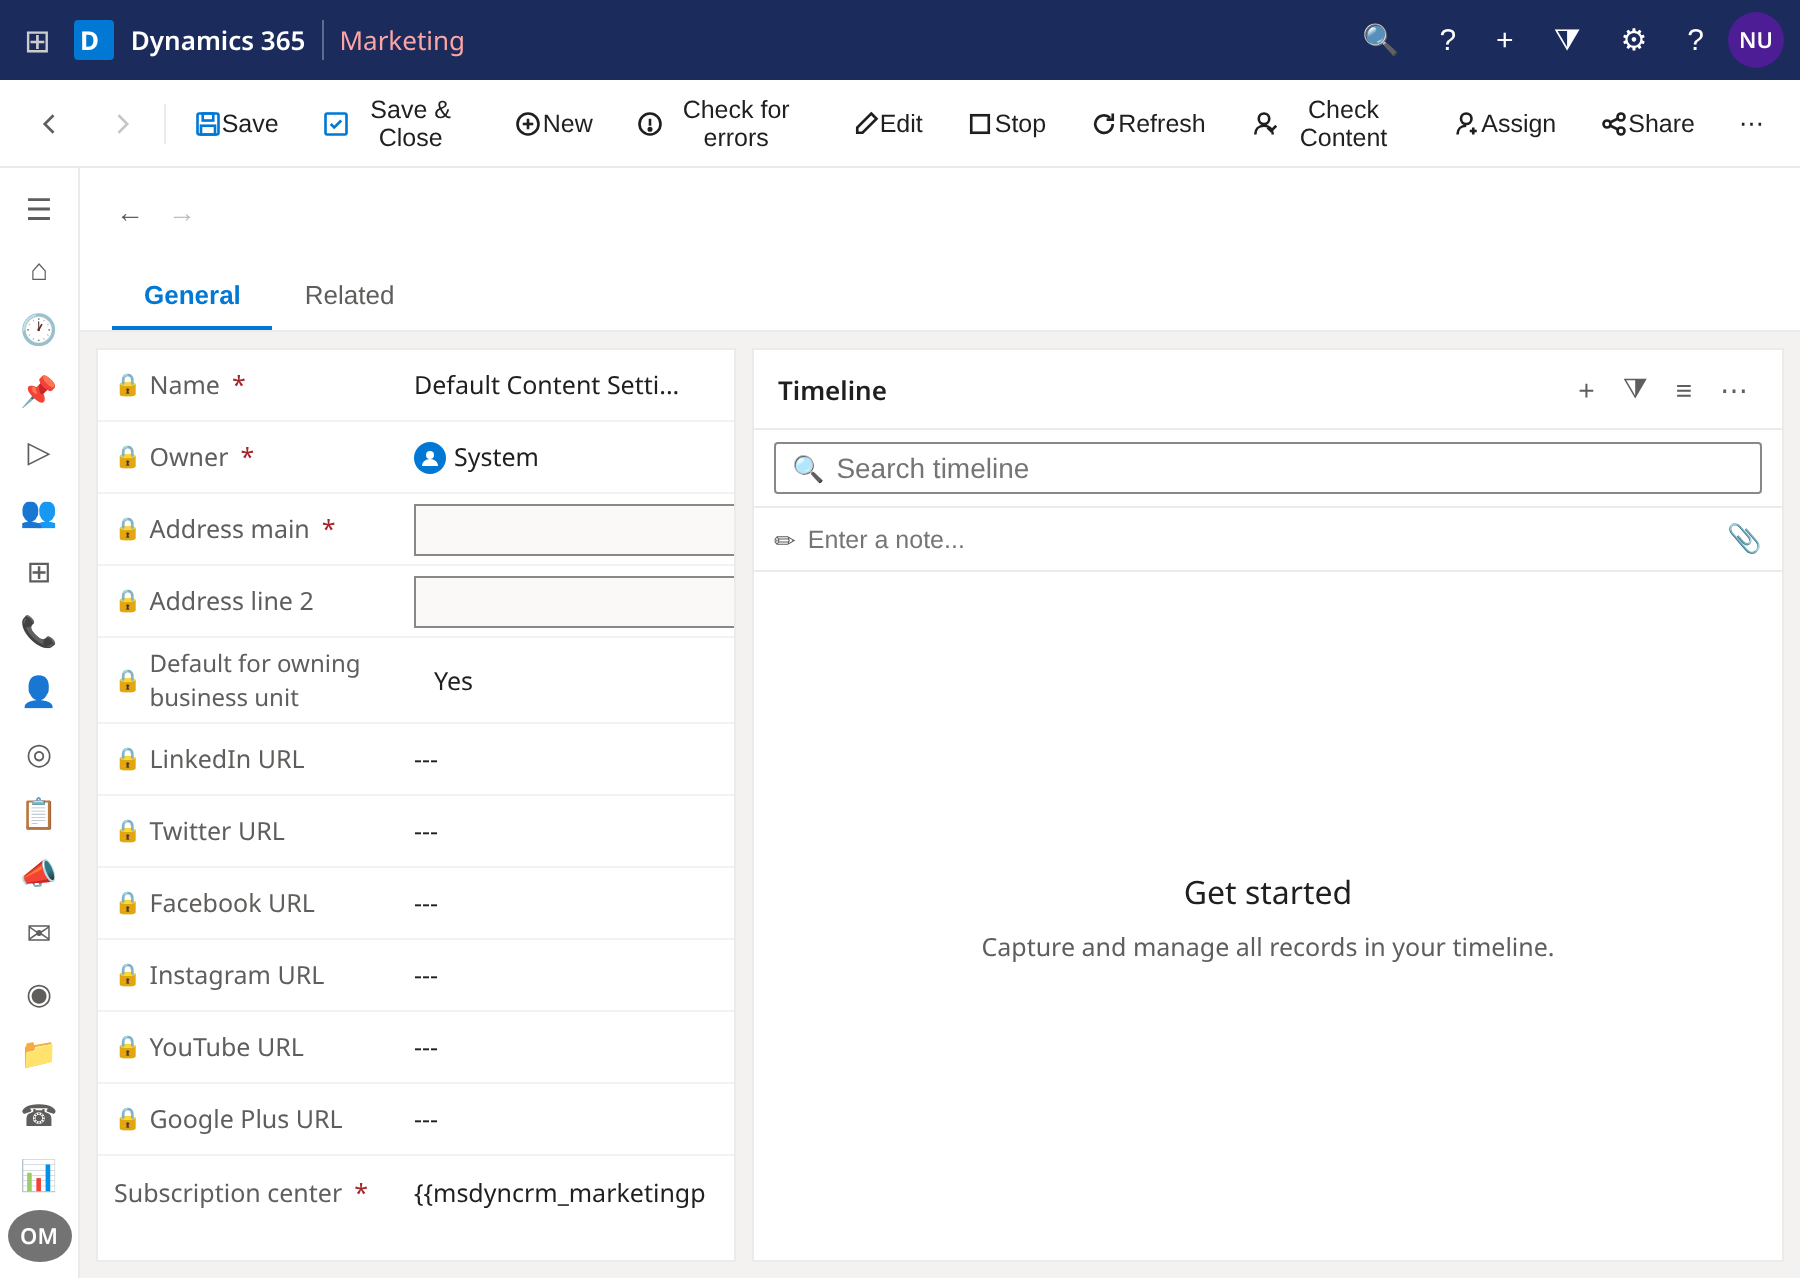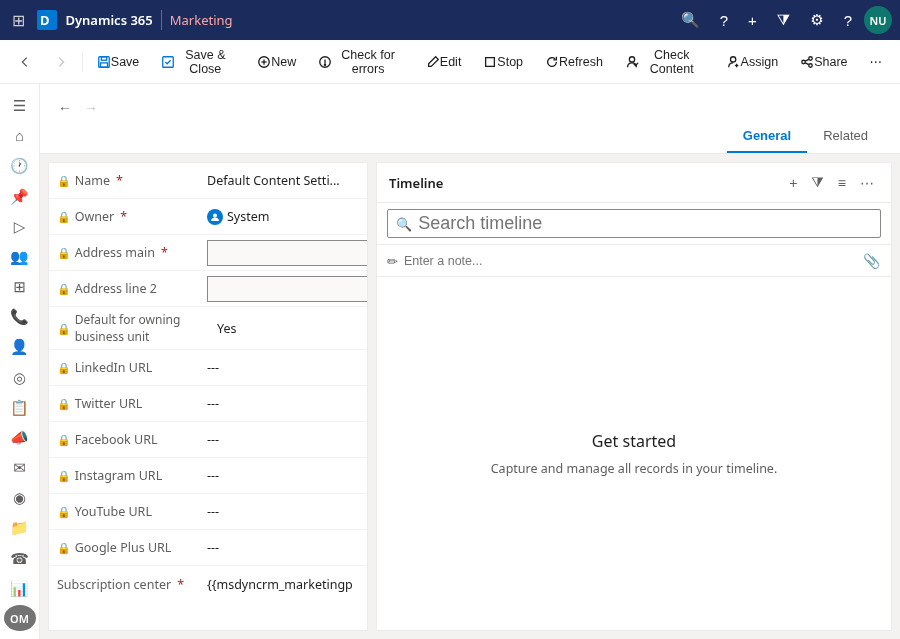--- a/index.html
+++ b/index.html
@@ -8,21 +8,21 @@
     
     .topbar { background: #1a2b5c; display: flex; align-items: center; height: 40px; padding: 0 8px; gap: 8px; }
     .topbar-grid { color: #ccc; font-size: 16px; cursor: pointer; padding: 4px; }
     .topbar-logo { display: flex; align-items: center; gap: 8px; color: white; font-size: 13px; font-weight: 600; }
     .topbar-logo-icon { width: 20px; height: 20px; }
     .topbar-divider { width: 1px; height: 20px; background: rgba(255,255,255,0.3); }
     .topbar-module { color: #fca5a5; font-size: 13px; }
     .topbar-spacer { flex: 1; }
     .topbar-icons { display: flex; align-items: center; gap: 4px; }
     .topbar-icon-btn { color: white; background: none; border: none; cursor: pointer; padding: 4px 8px; font-size: 15px; border-radius: 2px; }
-    .avatar { width: 28px; height: 28px; border-radius: 50%; background: #0f766e; color: white; display: flex; align-items: center; justify-content: center; font-size: 11px; font-weight: 600; cursor: pointer; }
+    .avatar { width: 28px; height: 28px; border-radius: 50%; background: #4c1d95; color: white; display: flex; align-items: center; justify-content: center; font-size: 11px; font-weight: 600; cursor: pointer; }
 
     
     .cmdbar { background: white; border-bottom: 1px solid #edebe9; display: flex; align-items: center; height: 44px; padding: 0 8px; gap: 2px; }
     .cmd-btn { display: flex; align-items: center; gap: 0; padding: 4px 10px; border: none; background: none; cursor: pointer; font-size: 12.5px; color: #201f1e; border-radius: 2px; height: 32px; }
     .cmd-btn svg { width: 14px; height: 14px; flex-shrink: 0; }
     .cmd-separator { width: 1px; height: 20px; background: #edebe9; margin: 0 2px; }
     .cmd-more { margin-left: auto; }
 
     
     .layout { display: flex; height: calc(639px - 40px - 44px); }
@@ -37,21 +37,21 @@
     .back-btn { background: none; border: none; cursor: pointer; color: #605e5c; font-size: 14px; padding: 2px; border-radius: 2px; }
     .fwd-btn { background: none; border: none; cursor: pointer; color: #605e5c; font-size: 14px; padding: 2px; border-radius: 2px; opacity: 0.4; }
     .page-title-row { display: flex; align-items: flex-start; justify-content: space-between; }
     .page-title { font-size: 18px; font-weight: 600; color: #201f1e; }
     .page-saved { color: #605e5c; font-size: 13px; margin-left: 8px; }
     .page-subtitle { font-size: 12px; color: #605e5c; margin-top: 2px; margin-bottom: 8px; }
     .status-area { display: flex; align-items: center; gap: 8px; margin-top: 4px; }
     .status-live { font-weight: 600; color: #107c10; font-size: 13px; }
     .status-reason { font-size: 11px; color: #605e5c; }
     .chevron-btn { background: none; border: none; cursor: pointer; color: #605e5c; font-size: 16px; }
-    .tabs { display: flex; gap: 0; margin-top: 4px; justify-content: flex-end; }
+    .tabs { display: flex; gap: 0; margin-top: 16px; }
     .tab { padding: 8px 16px; border: none; background: none; cursor: pointer; font-size: 13px; color: #605e5c; border-bottom: 2px solid transparent; }
     .tab.active { color: #0078d4; border-bottom: 2px solid #0078d4; font-weight: 600; }
 
     
     .form-timeline-row { display: flex; flex: 1; overflow: hidden; padding: 8px; gap: 8px; }
     .form-panel { background: white; border: 1px solid #edebe9; flex: 0 0 320px; overflow-y: auto; }
     .timeline-panel { background: white; border: 1px solid #edebe9; flex: 1; display: flex; flex-direction: column; }
 
     
     .field-row { display: flex; align-items: center; border-bottom: 1px solid #f3f2f1; min-height: 36px; padding: 4px 8px; }
@@ -65,21 +65,21 @@
     .owner-icon { width: 16px; height: 16px; background: #0078d4; border-radius: 50%; display: flex; align-items: center; justify-content: center; }
     .owner-icon svg { width: 10px; height: 10px; fill: white; }
 
     
     .timeline-header { display: flex; align-items: center; padding: 8px 12px; border-bottom: 1px solid #edebe9; }
     .timeline-title { font-size: 13px; font-weight: 600; flex: 1; }
     .timeline-actions { display: flex; gap: 4px; }
     .timeline-action-btn { background: none; border: none; cursor: pointer; color: #605e5c; padding: 3px 5px; border-radius: 2px; font-size: 14px; }
     .timeline-search { padding: 6px 10px; border-bottom: 1px solid #edebe9; }
     .timeline-search-inner { display: flex; align-items: center; gap: 6px; border: 1px solid #8a8886; padding: 3px 8px; border-radius: 2px; }
-    .timeline-search-inner input { border: none; background: none; outline: none; font-size: 18px; flex: 1; }
+    .timeline-search-inner input { border: none; background: none; outline: none; font-size: 14px; flex: 1; }
     .timeline-note { display: flex; align-items: center; gap: 6px; padding: 6px 10px; border-bottom: 1px solid #edebe9; }
     .timeline-note input { border: none; outline: none; font-size: 12.5px; flex: 1; color: #a19f9d; }
     .timeline-note-icon { color: #605e5c; font-size: 13px; }
     .timeline-attach { color: #605e5c; font-size: 14px; cursor: pointer; }
     .timeline-empty { flex: 1; display: flex; flex-direction: column; align-items: center; justify-content: center; padding: 40px; }
     .timeline-empty-title { font-size: 16px; font-weight: 400; color: #201f1e; margin-bottom: 8px; }
     .timeline-empty-desc { font-size: 12.5px; color: #605e5c; text-align: center; }
   </style>
 </head>
 <body>

